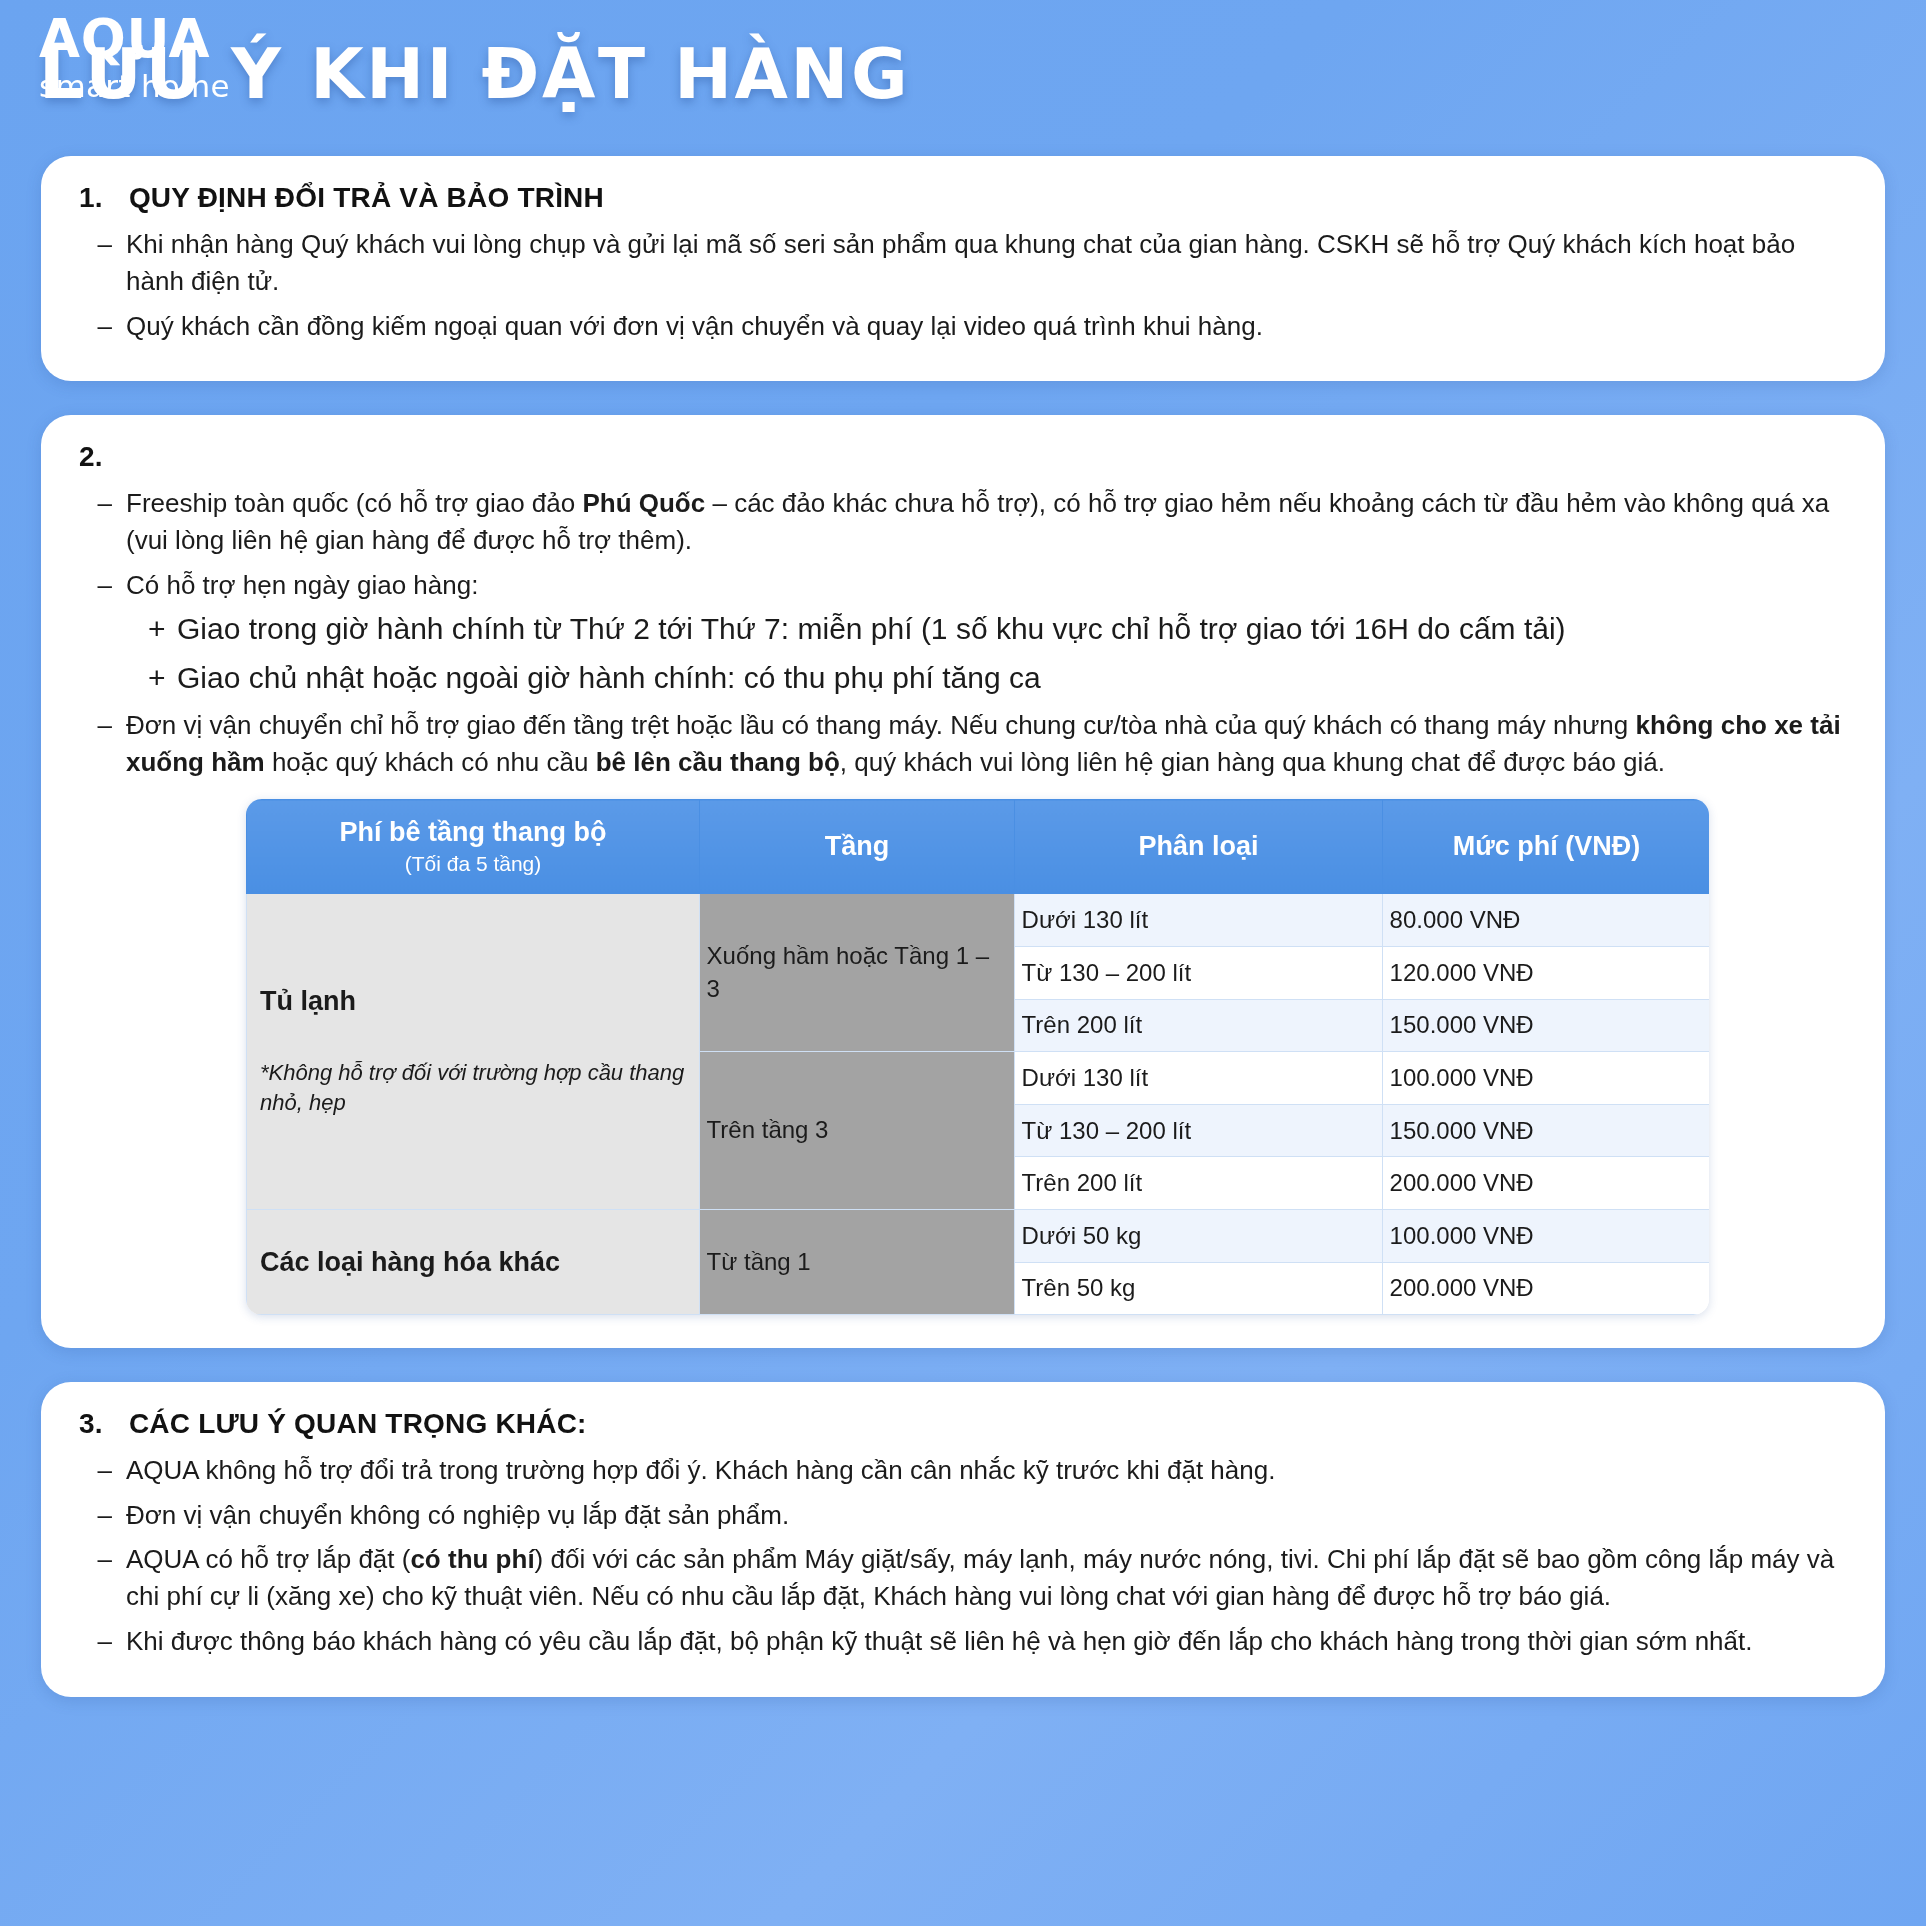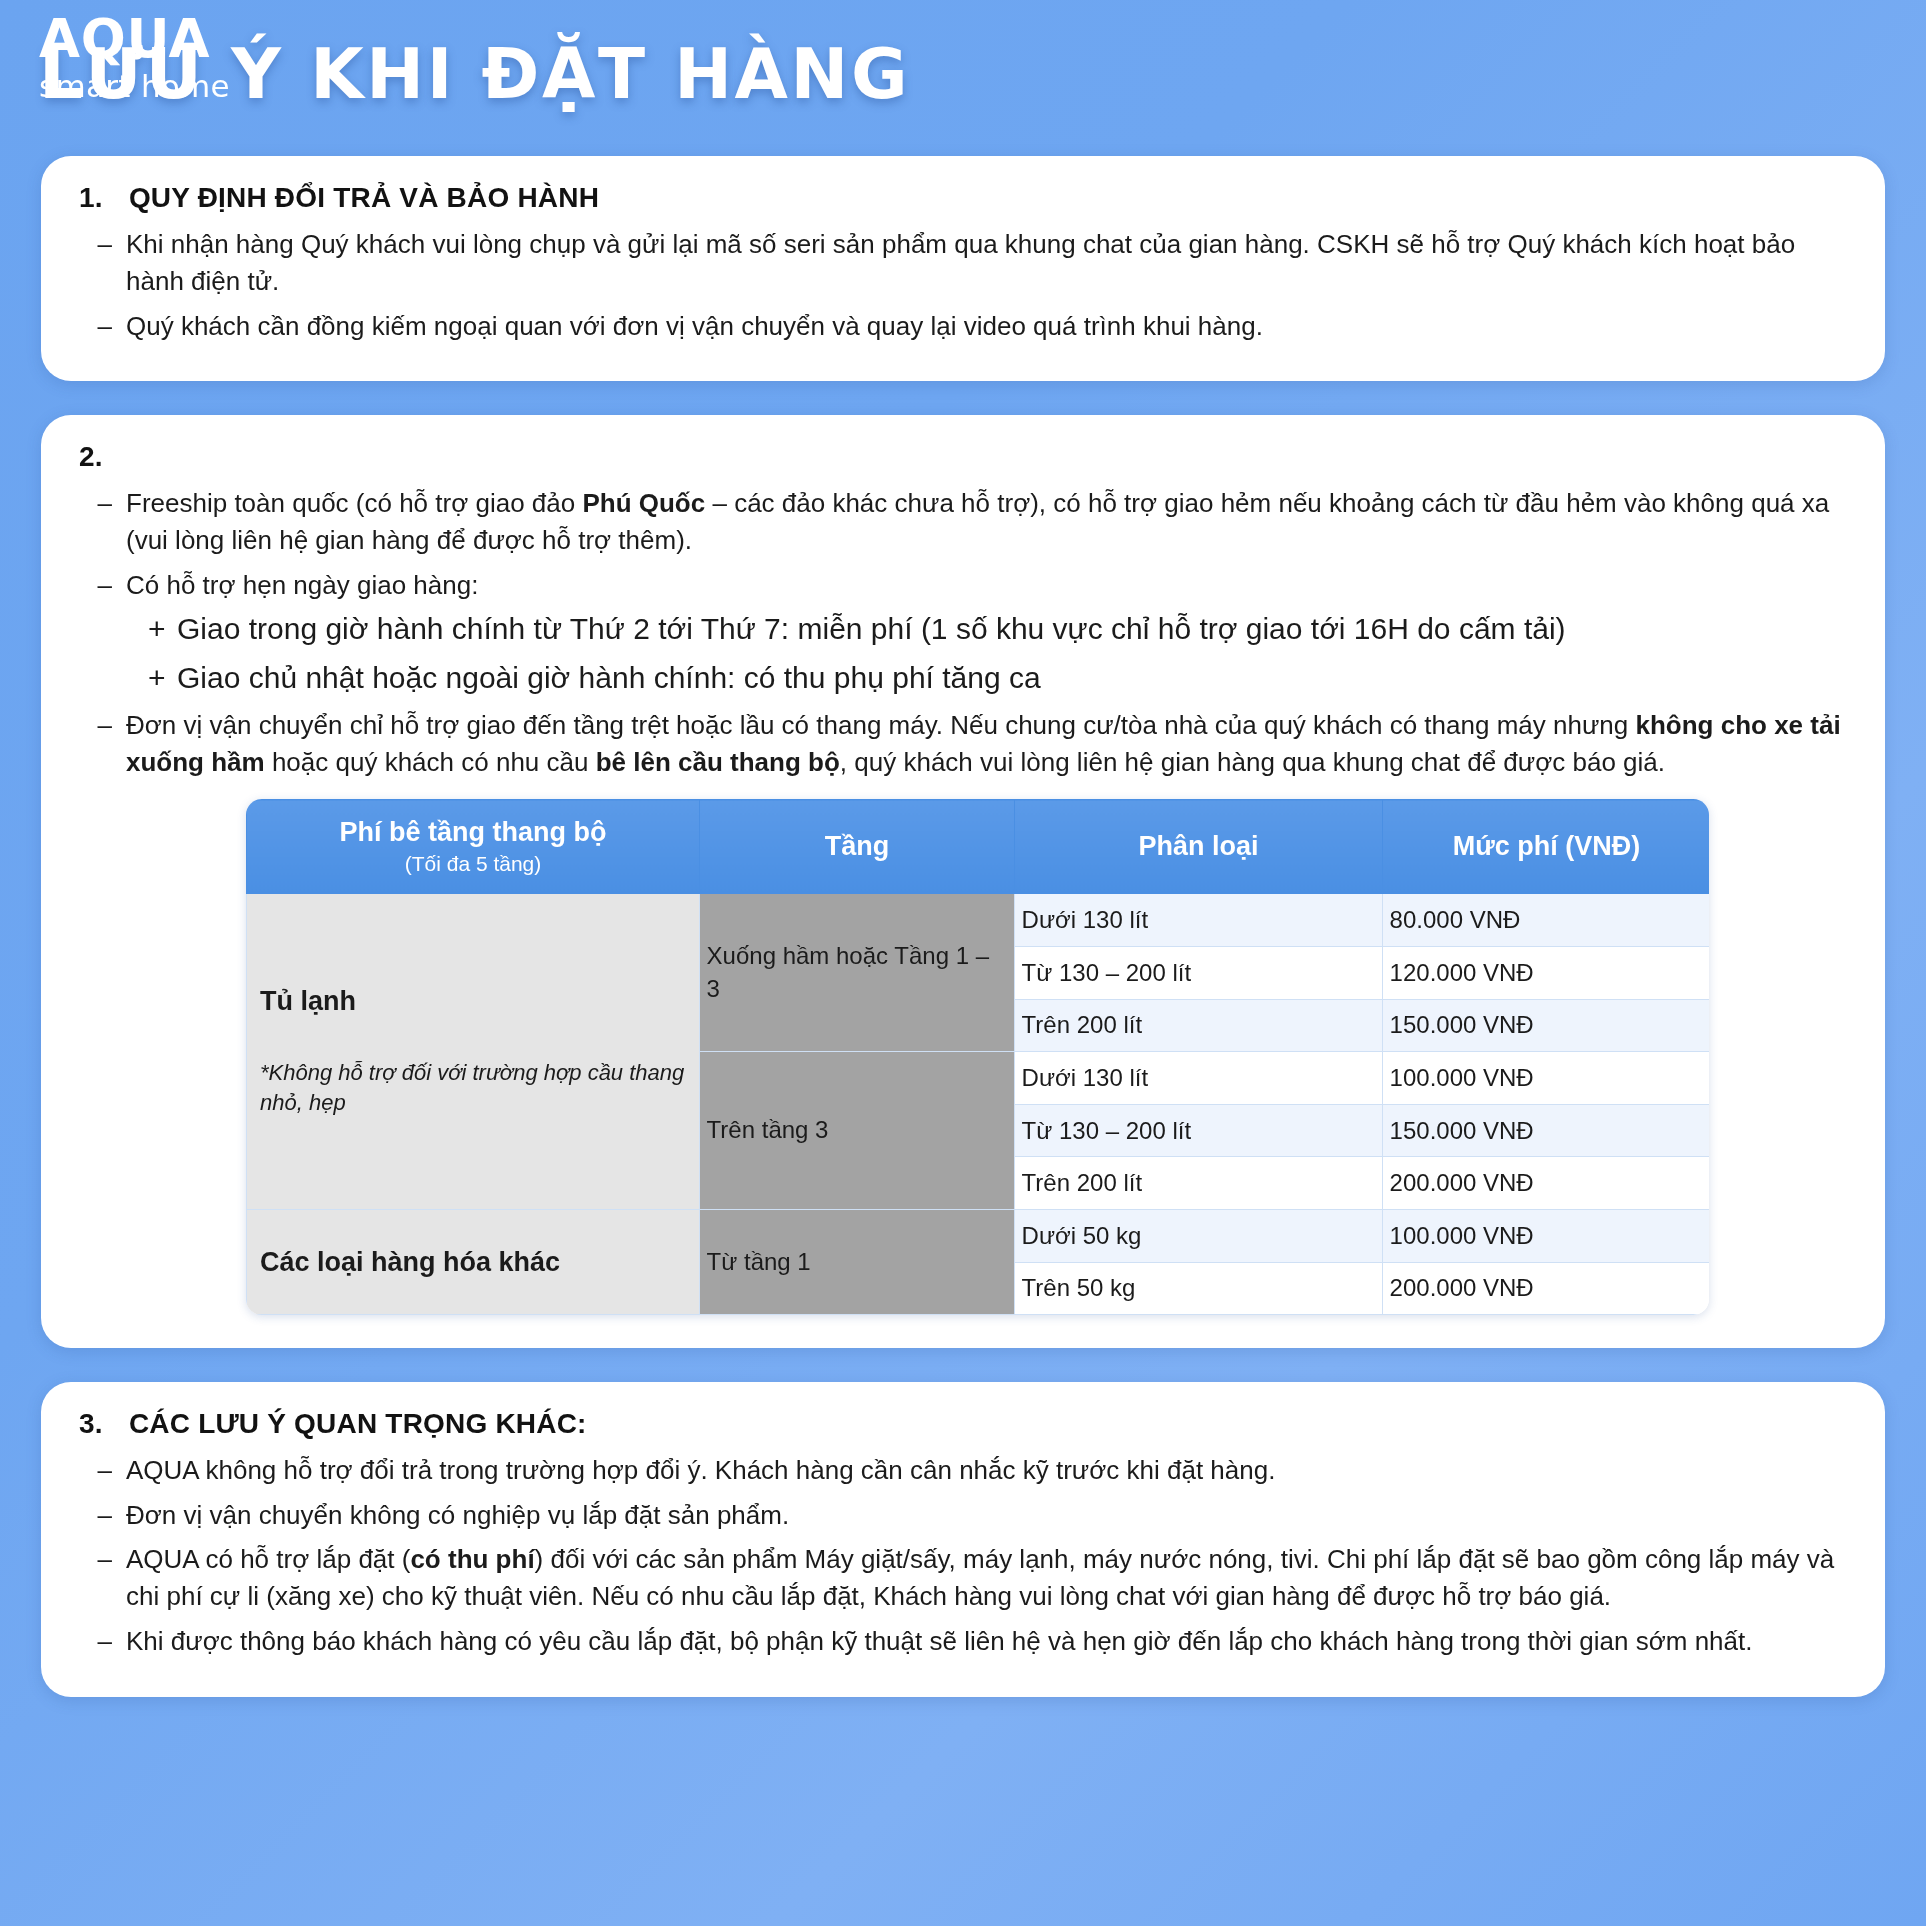--- a/index.html
+++ b/index.html
@@ -163,21 +163,21 @@
   <div class="logo">
     <div class="logo-word">AQUA</div>
     <div class="logo-sub">smart home</div>
   </div>
   <div class="main-title">LƯU Ý KHI ĐẶT HÀNG</div>
 </div>
 
 <div class="card">
   <div class="section-head">
     <span class="num">1.</span>
-    <span>QUY ĐỊNH ĐỔI TRẢ VÀ BẢO HÀNH</span>
+    <span>QUY ĐỊNH ĐỔI TRẢ VÀ BẢO TRÌNH</span>
   </div>
   <ul class="bullets">
     <li>Khi nhận hàng Quý khách vui lòng chụp và gửi lại mã số seri sản phẩm qua khung chat của gian hàng. CSKH sẽ hỗ trợ Quý khách kích hoạt bảo hành điện tử.</li>
     <li>Quý khách cần đồng kiếm ngoại quan với đơn vị vận chuyển và quay lại video quá trình khui hàng.</li>
   </ul>
 </div>
 
 <div class="card">
   <div class="section-head">
     <span class="num">2.</span>

